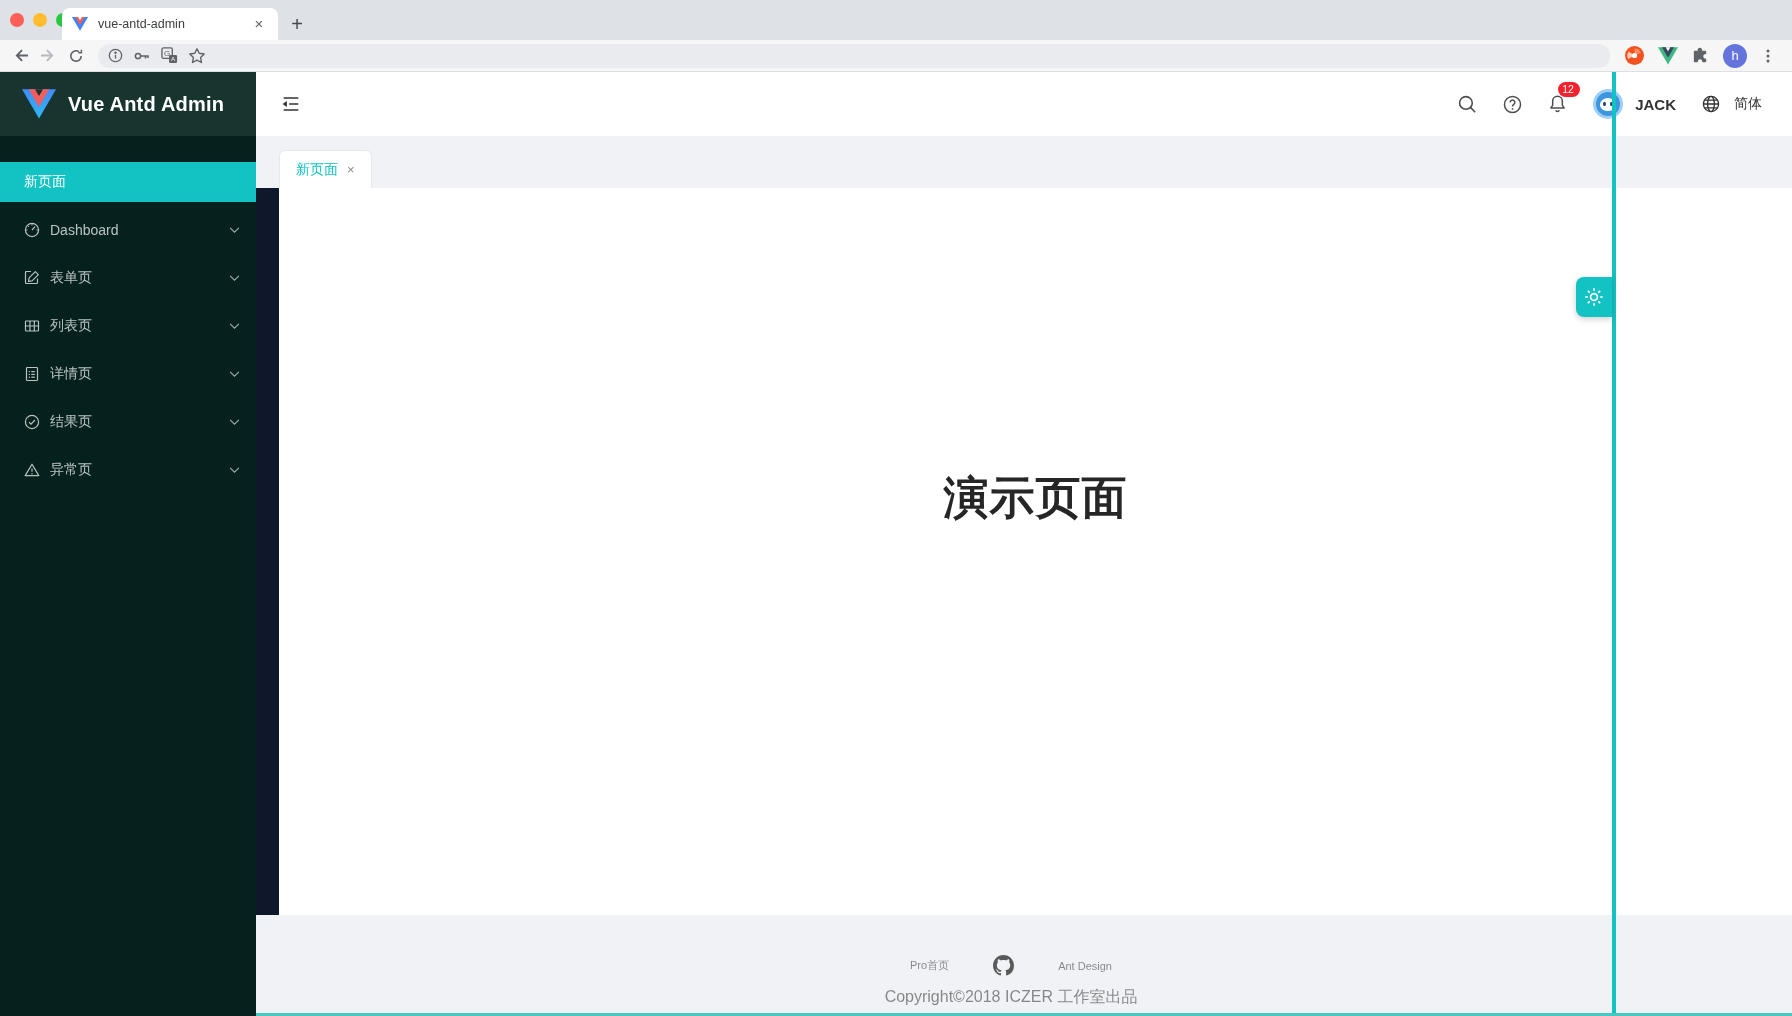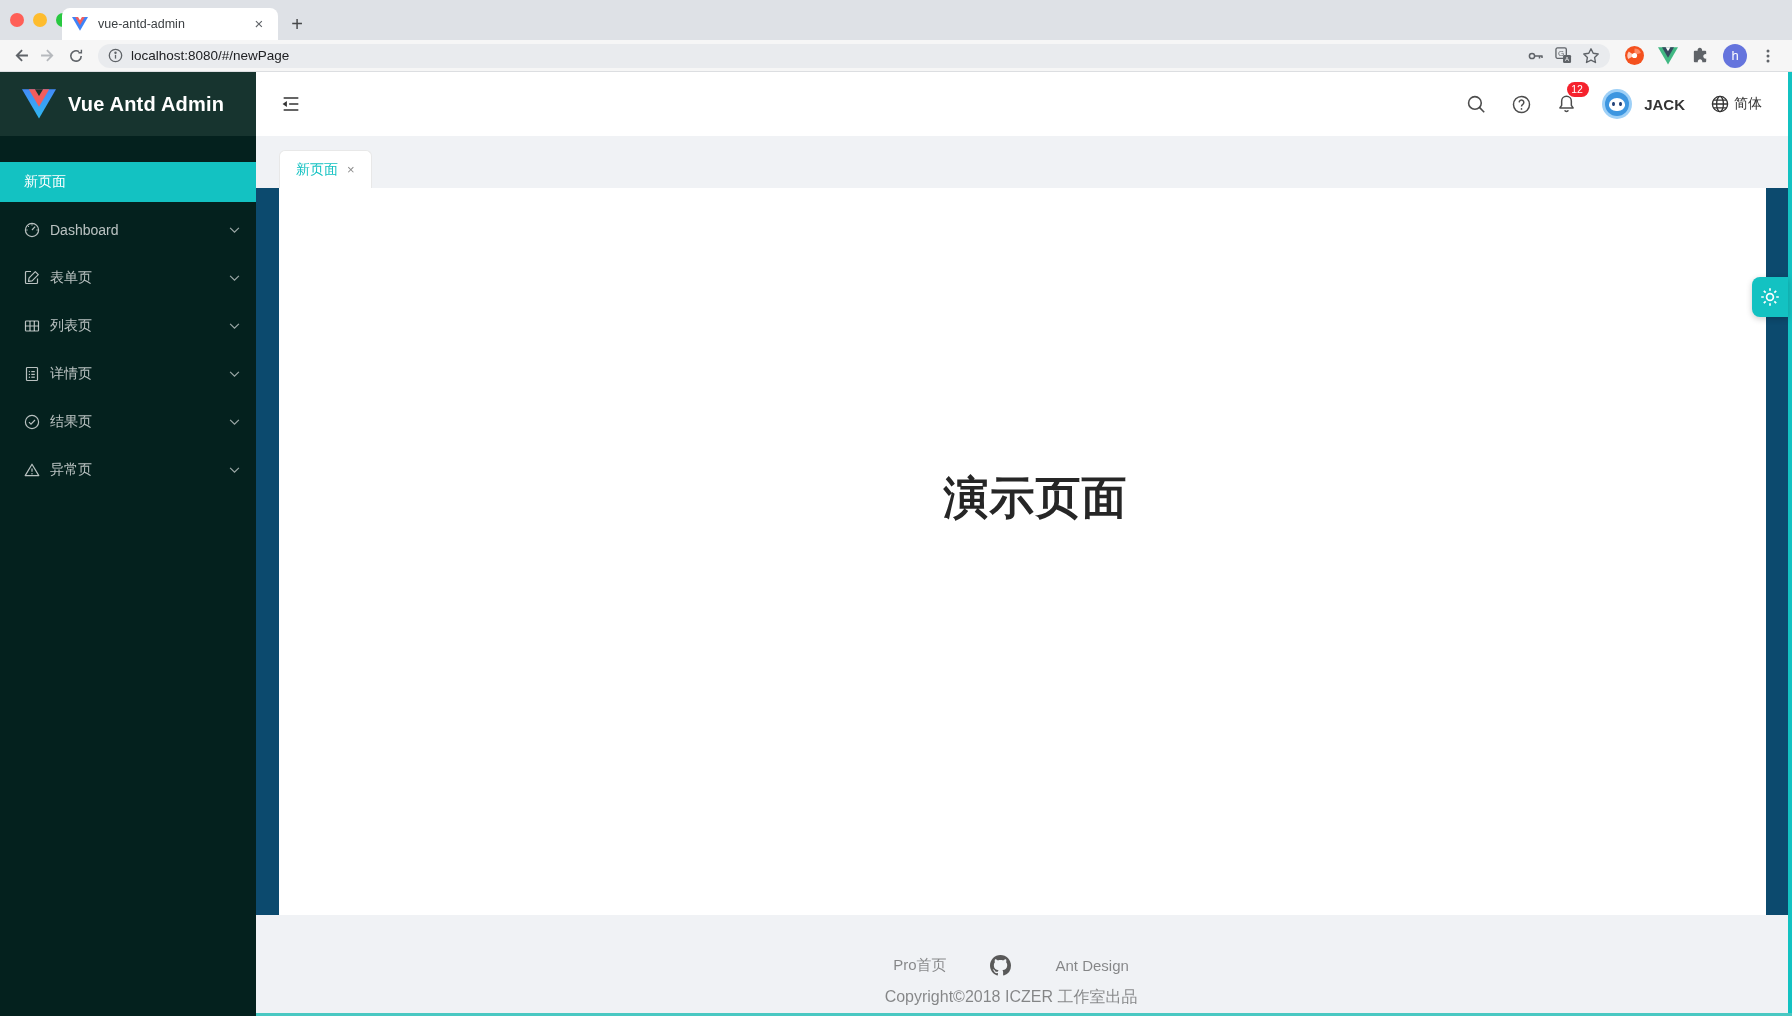--- a/index.html
+++ b/index.html
@@ -20,21 +20,21 @@
   .toolbar { position:absolute; left:0; top:40px; width:1792px; height:32px; background:#f6f6f6; border-bottom:1px solid #dcdee1; display:flex; align-items:center; }
   .navbtn { width:28px; height:28px; display:flex; align-items:center; justify-content:center; }
   .toolbar svg { display:block; }
   .omnibox { height:24px; background:#e9ebee; border-radius:12px; margin-left:8px; display:flex; align-items:center; padding:0 10px; width:1512px; }
   .url { font-size:13.5px; color:#202124; margin-left:8px; flex:1; }
   .omni-ic { margin-left:10px; }
   .ext-area { display:flex; align-items:center; gap:13px; margin-left:14px; }
   .profile-badge { width:24px; height:24px; border-radius:50%; background:#6574dd; color:#fff; font-size:13px; display:flex; align-items:center; justify-content:center; }
 
   
-  .app { position:absolute; left:0; top:72px; width:1792px; height:944px; background:#0c4a6e; }
+  .app { position:absolute; left:0; top:72px; width:1616px; height:944px; background:#0f172a; }
   .sidebar { position:absolute; left:0; top:0; width:256px; height:944px; background:#04211e; }
   .logo-bar { height:64px; background:#17342f; display:flex; align-items:center; padding-left:22px; }
   .logo-text { color:#fff; font-size:20px; font-weight:bold; margin-left:12px; letter-spacing:.2px; }
   .menu { padding-top:26px; }
   .menu-item { height:40px; display:flex; align-items:center; padding:0 16px 0 24px; color:rgba(255,255,255,.72); font-size:14px; margin-bottom:8px; }
   .menu-item.selected { background:#13c2c2; color:#fff; }
   .menu-item .mi-icon { width:16px; height:16px; margin-right:10px; color:rgba(255,255,255,.72); }
   .menu-item .mi-label { flex:1; }
   .menu-item .chev { color:rgba(255,255,255,.6); }
 
@@ -42,33 +42,33 @@
   .fold { color:#333; }
   .hdr-right { margin-left:auto; display:flex; align-items:center; gap:26px; }
   .hdr-ic { color:rgba(0,0,0,.70); display:flex; align-items:center; }
   .bell-wrap { position:relative; }
   .nbadge { position:absolute; left:10px; top:-12px; min-width:22px; height:15px; background:#f5222d; border-radius:8px; color:#fff; font-size:10.5px; line-height:15px; text-align:left; padding:0 4px; box-shadow:0 0 0 1px #fff; }
   .avatar { width:30px; height:30px; border-radius:50%; background:#9ed0f7; position:relative; overflow:hidden; }
   .avatar .hood { position:absolute; left:3px; top:3px; width:24px; height:24px; border-radius:50%; background:#3d96e0; }
   .avatar .face { position:absolute; left:7px; top:9px; width:16px; height:13px; border-radius:50% 50% 45% 45%; background:#fff; }
   .avatar .eye { position:absolute; width:2.5px; height:4px; border-radius:50%; background:#23447a; top:13px; }
   .username { font-size:15px; font-weight:bold; color:#333; margin-left:-14px; }
-  .lang { display:flex; align-items:center; gap:5px; font-size:14px; color:#333; }
+  .lang { display:flex; align-items:center; gap:14px; font-size:14px; color:#333; }
 
   .tabbar { position:absolute; left:256px; top:64px; width:1536px; height:52px; background:#f0f2f5; }
   .page-tab { position:absolute; left:23px; top:14px; height:38px; background:#fff; border:1px solid #e8e8e8; border-bottom:none; border-radius:6px 6px 0 0; display:flex; align-items:center; padding:0 16px; }
   .page-tab .pt-label { color:#13c2c2; font-size:14px; }
   .page-tab .pt-close { color:#8c8c8c; font-size:13px; margin-left:9px; }
 
   .card { position:absolute; left:279px; top:116px; width:1487px; height:727px; background:#fff; }
   .demo-title { position:absolute; left:13px; top:280px; width:100%; text-align:center; font-size:45px; font-weight:bold; color:#262626; letter-spacing:1px; }
 
   .footer { position:absolute; left:256px; top:843px; width:1536px; height:101px; background:#f0f2f5; }
   .footer-links { position:absolute; left:0; top:40px; width:1510px; display:flex; justify-content:center; align-items:center; gap:44px; }
-  .flink { color:rgba(0,0,0,.45); font-size:15px; }
+  .flink { color:rgba(0,0,0,.45); font-size:11px; }
   .gh { color:#595959; }
   .copyright { position:absolute; left:0; top:72px; width:1510px; text-align:center; color:rgba(0,0,0,.45); font-size:16px; }
 
   .right-strip { position:absolute; right:0; top:0; width:4px; height:944px; background:#13c2c2; }
   .bottom-strip { position:absolute; left:256px; bottom:0; width:1536px; height:3px; background:#49c8c2; }
   .settings-handle { position:absolute; right:4px; top:205px; width:36px; height:40px; background:#13c2c2; border-radius:8px 0 0 8px; display:flex; align-items:center; justify-content:center; box-shadow:0 2px 6px rgba(0,0,0,.2); }
 </style>
 </head>
 <body>
 
@@ -108,21 +108,20 @@
           <path d="M13.2 8A5.2 5.2 0 1 1 11 3.7"></path>
           <path d="M13.4 1.8v3h-3" stroke-width="1.4"></path>
         </svg>
     </div>
     <div class="omnibox">
       <svg width="15" height="15" viewBox="0 0 16 16" fill="none" stroke="#5f6368" stroke-width="1.4">
           <circle cx="8" cy="8" r="6.6"></circle>
           <path d="M8 7.3V11.3"></path>
           <circle cx="8" cy="5" r="0.6" fill="#5f6368"></circle>
         </svg>
-      <span class="url">localhost:8080/#/newPage</span>
       <svg class="omni-ic" width="18" height="16" viewBox="0 0 18 16" fill="none" stroke="#5f6368" stroke-width="1.5">
           <circle cx="5" cy="8" r="2.6"></circle>
           <path d="M7.6 8h8M12.5 8v2.6M15 8v2"></path>
         </svg>
       <svg class="omni-ic" width="17" height="17" viewBox="0 0 18 18">
           <rect x="1" y="1" width="11" height="11" rx="1.6" fill="none" stroke="#5f6368" stroke-width="1.4"></rect>
           <text x="6.5" y="9.8" font-size="8.5" text-anchor="middle" fill="#5f6368" font-family="Liberation Sans,sans-serif">G</text>
           <rect x="8.5" y="8.5" width="8.5" height="8.5" rx="1.4" fill="#5f6368"></rect>
           <text x="12.8" y="15" font-size="6.5" text-anchor="middle" fill="#f6f6f6" font-family="Liberation Sans,sans-serif">A</text>
         </svg>

